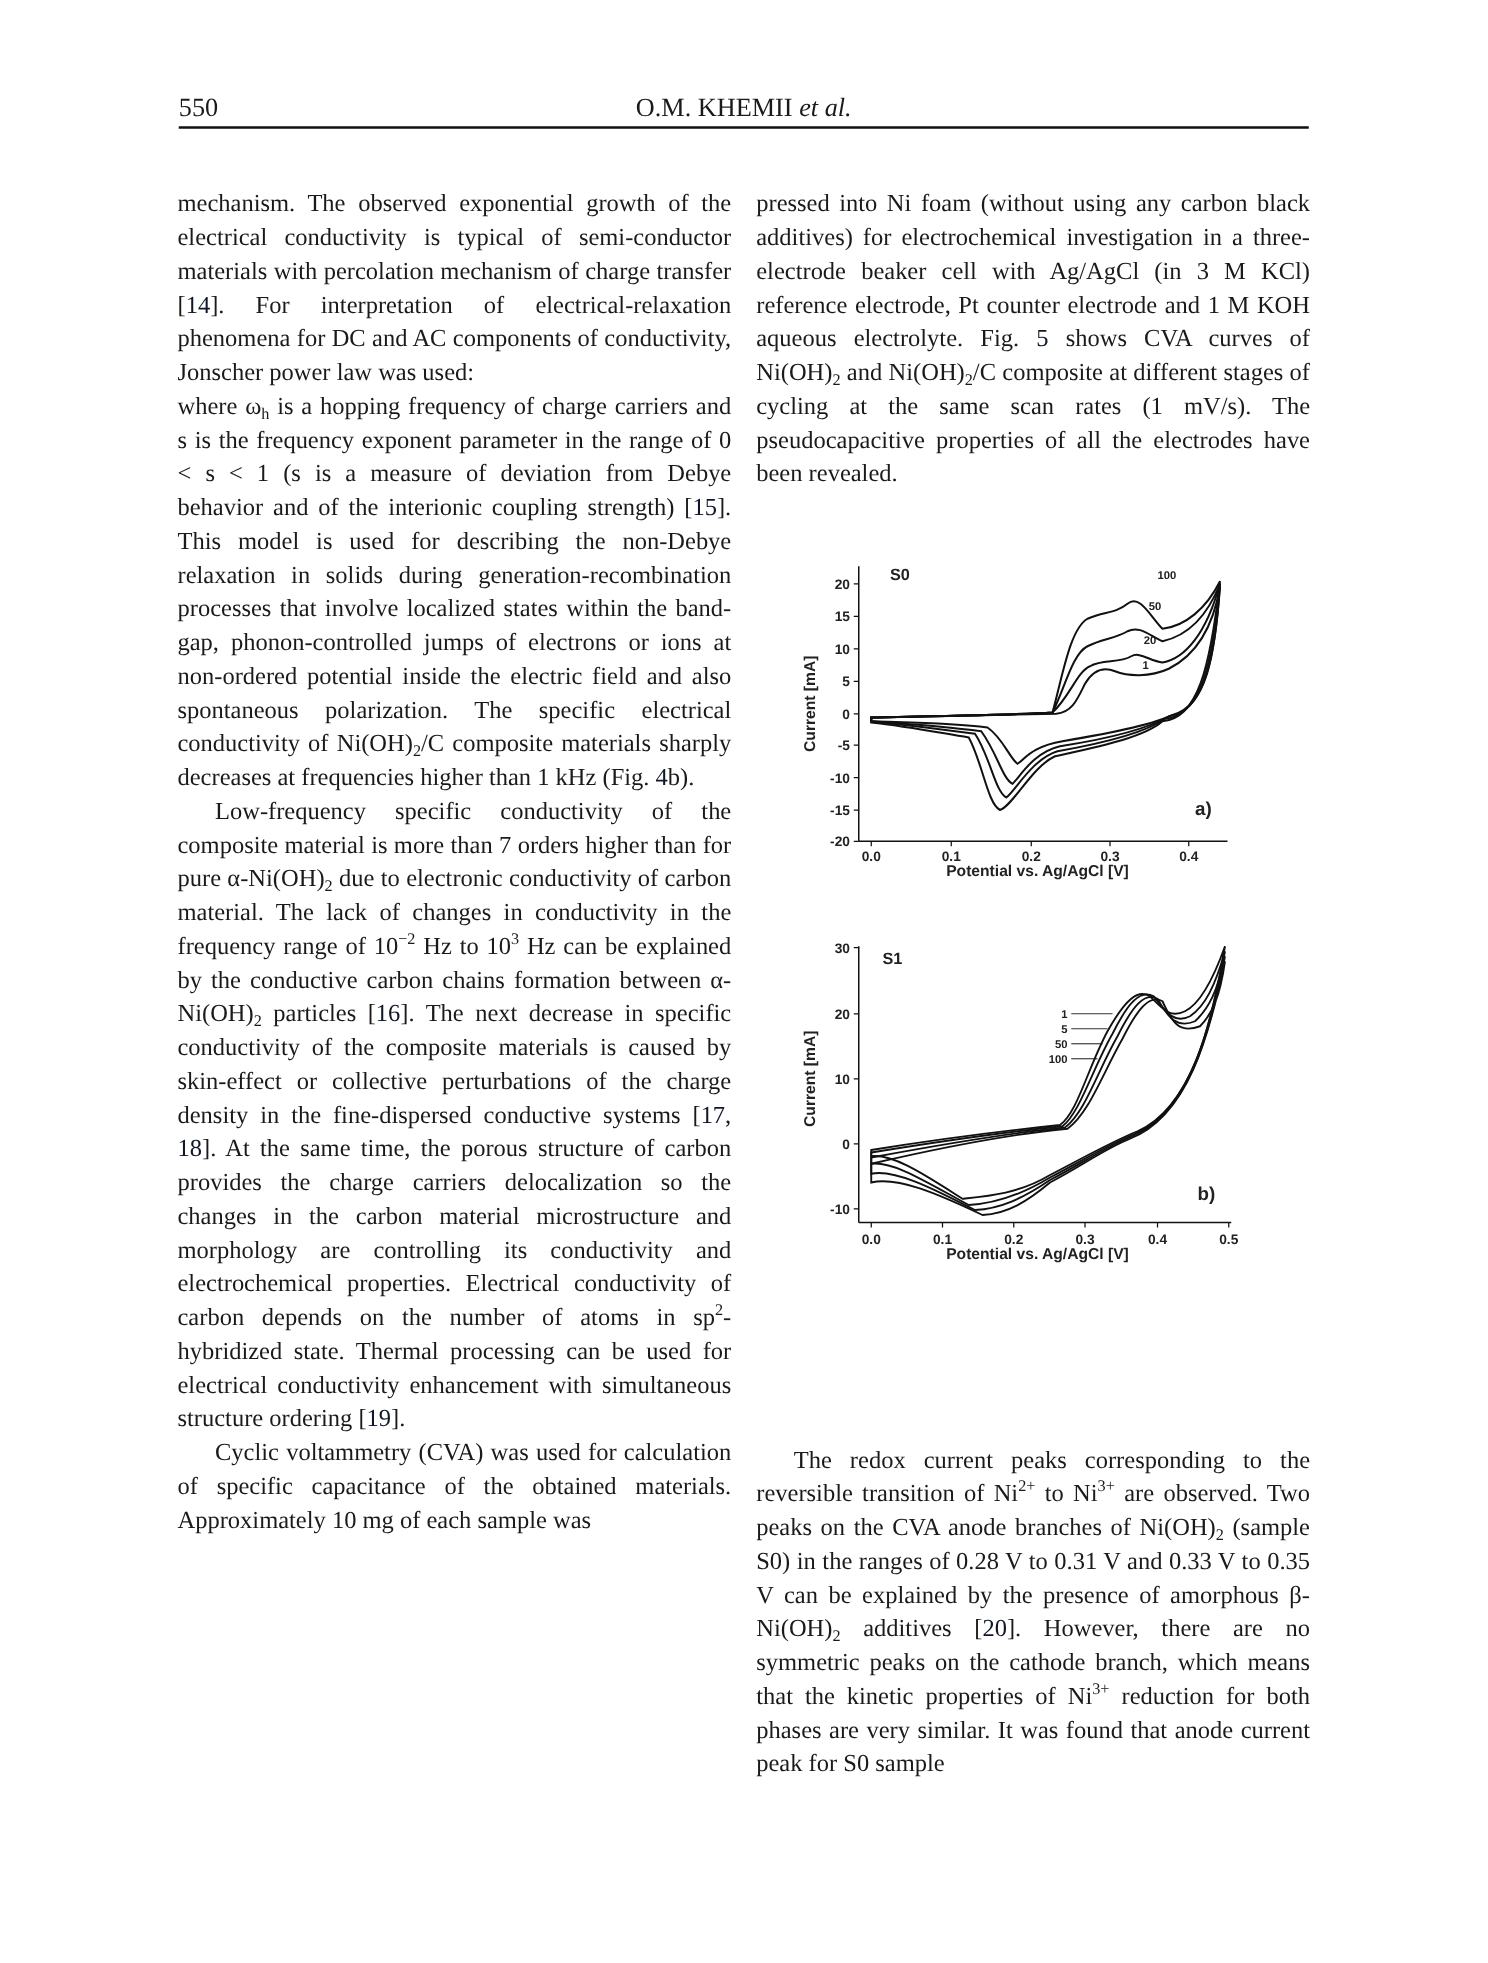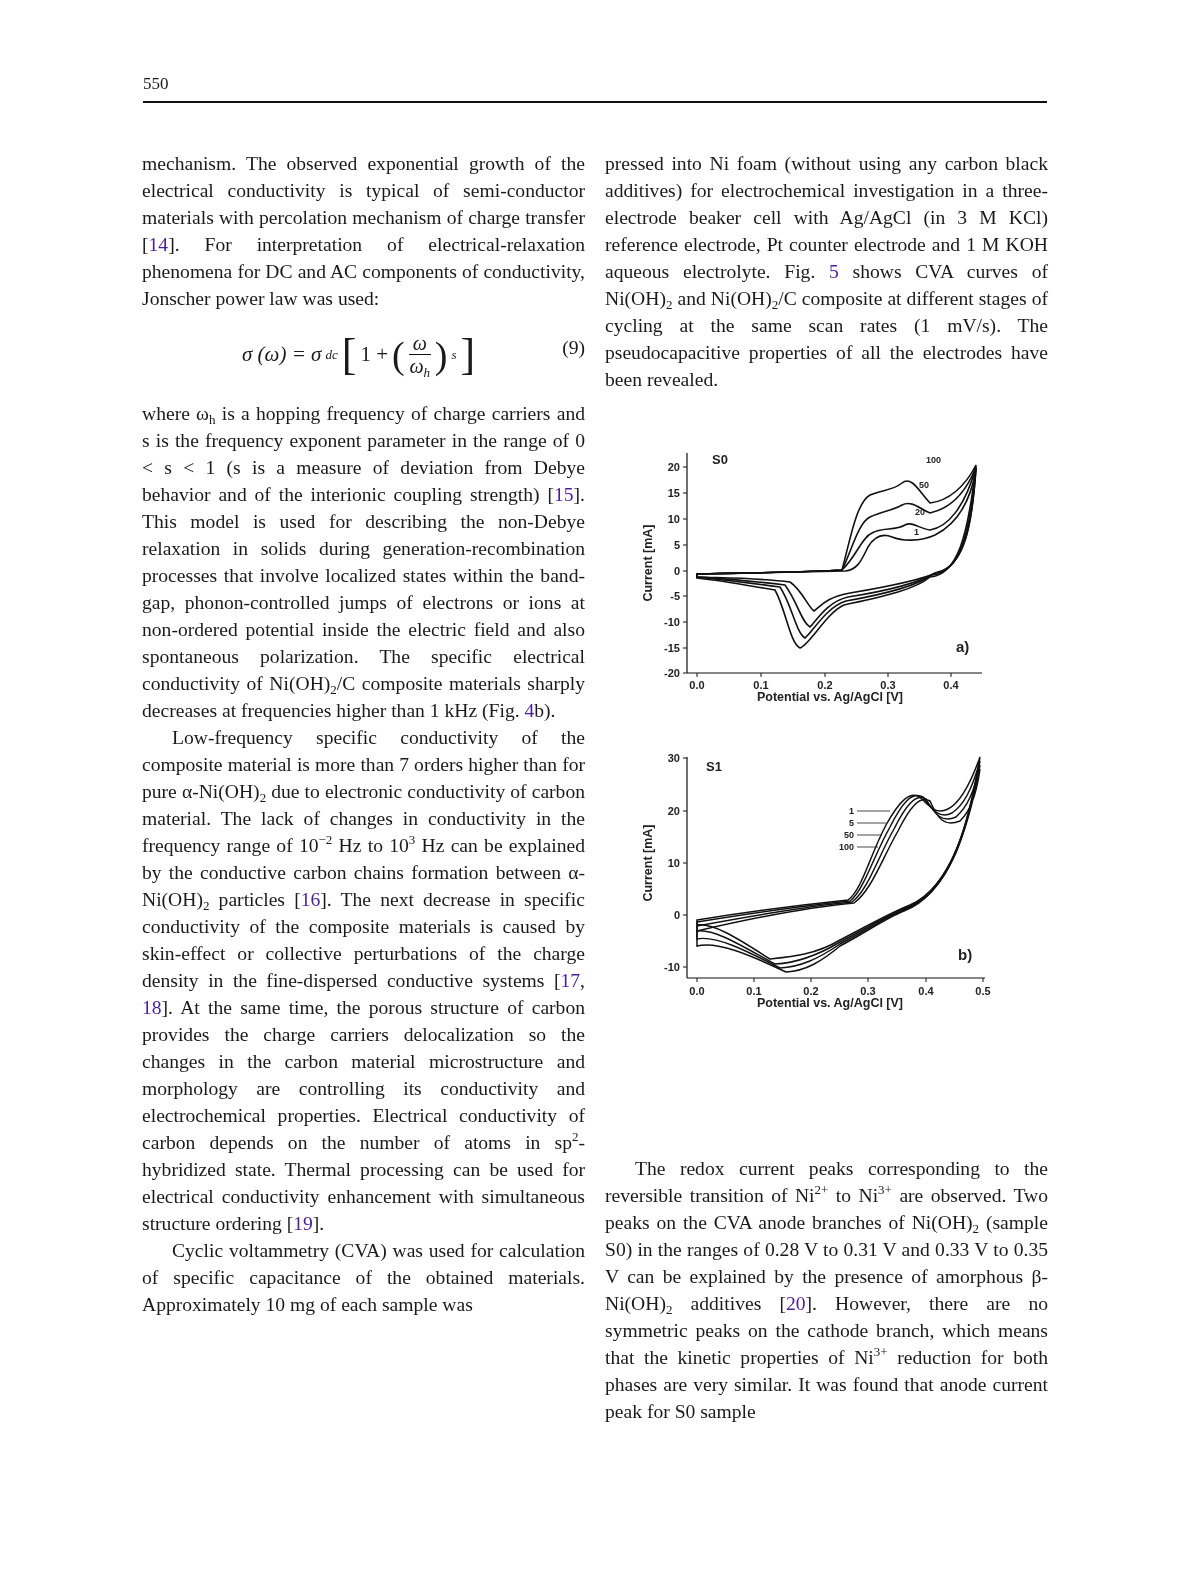--- a/index.html
+++ b/index.html
@@ -1,28 +1,28 @@
 <!DOCTYPE html>
 <html><head>
 <meta charset="utf-8">
 <style>
   html, body { margin: 0; padding: 0; background: #ffffff; }
   body { width: 1190px; height: 1570px; position: relative; font-family: "Liberation Serif", "DejaVu Serif", serif; color: #1a1a1a; overflow: hidden; }
-  .header { position: absolute; left: 143px; top: 72px; width: 904px; height: 26px; font-size: 17px; }
+  .header { position: absolute; left: 143px; top: 72px; width: 904px; height: 26px; font-size: 21px; }
   .header .page-no { position: absolute; left: 0; top: 2px; }
   .header .running-title { position: absolute; left: 0; right: 0; top: 2px; text-align: center; }
   .header .running-title .sc { font-variant: small-caps; }
   .header .rule { position: absolute; left: 0; right: 0; top: 29px; height: 2px; background: #111; }
 
   .col { position: absolute; top: 150px; width: 443px; font-size: 19.6px; line-height: 27px; text-align: justify; }
   .col.left { left: 142px; }
   .col.right { left: 605px; }
   .col p { margin: 0; }
   .indent { text-indent: 30px; }
-  .ref { color: #4c1d95; }
+  .ref { color: #0f172a; }
   sub, sup { font-size: 13px; line-height: 0; }
   sub { vertical-align: -4px; }
   sup { vertical-align: 8px; }
 
   .equation { height: 80px; position: relative; margin: 4px 0 4px 0; font-style: italic; }
   .equation .eq-body { position: absolute; left: 100px; top: 16px; font-size: 21px; display: flex; align-items: center; gap: 4px; }
   .equation .eq-num { position: absolute; right: 0; top: 18px; font-style: normal; }
   .bracket { font-size: 44px; font-style: normal; font-weight: 200; line-height: 40px; }
   .paren { font-size: 38px; font-style: normal; line-height: 40px; }
   .frac { display: inline-flex; flex-direction: column; align-items: center; font-size: 20px; line-height: 22px; }
@@ -35,43 +35,27 @@
 
   .caption { position: absolute; left: 605px; top: 1053px; width: 443px; font-size: 17.5px; line-height: 24px; text-align: justify; }
   .caption .cap-first { display: block; }
   .caption .cap-rest { display: block; padding-left: 62px; }
 </style>
 </head>
 <body>
 
 <div class="header">
   <span class="page-no">550</span>
+  <span class="running-title"><span>O.M. K</span><span class="sc">HEMII</span><i> et al.</i></span>
   <div class="rule"></div>
 </div>
 
 <div class="col left">
   <p><span>mechanism. The observed exponential growth of the electrical conductivity is typical of semi-conductor materials with percolation mechanism of charge transfer </span>[<a class="ref">14</a>]<span>. For interpretation of electrical-relaxation phenomena for DC and AC components of conductivity, Jonscher power law was used:</span></p>
 
-  <div class="equation">
-    <div class="eq-body">
-      <span>σ (ω) = σ</span>
-        <sub>dc</sub>
-      <span class="bracket">[</span>
-      <span style="font-style:normal">1 +</span>
-      <span class="paren">(</span>
-      <span class="frac">
-        <span class="num">ω</span>
-        <span class="den"><span>ω</span><sub>h</sub></span>
-      </span>
-      <span class="paren">)</span>
-        <sup style="vertical-align:22px">s</sup>
-      <span class="bracket">]</span>
-    </div>
-    <span class="eq-num">(9)</span>
-  </div>
 
   <p><span>where ω</span><sub>h</sub><span> is a hopping frequency of charge carriers and s is the frequency exponent parameter in the range of 0 &lt; s &lt; 1 (s is a measure of deviation from Debye behavior and of the interionic coupling strength) </span>[<a class="ref">15</a>]<span>. This model is used for describing the non-Debye relaxation in solids during generation-recombination processes that involve localized states within the band-gap, phonon-controlled jumps of electrons or ions at non-ordered potential inside the electric field and also spontaneous polarization. The specific electrical conductivity of Ni(OH)</span><sub>2</sub><span>/C composite materials sharply decreases at frequencies higher than 1 kHz (Fig. </span><a class="ref">4</a><span>b).</span></p>
 
   <p class="indent"><span>Low-frequency specific conductivity of the composite material is more than 7 orders higher than for pure α-Ni(OH)</span><sub>2</sub><span> due to electronic conductivity of carbon material. The lack of changes in conductivity in the frequency range of 10</span><sup>−2</sup><span> Hz to 10</span><sup>3</sup><span> Hz can be explained by the conductive carbon chains formation between α-Ni(OH)</span><sub>2</sub><span> particles [</span><a class="ref">16</a><span>]. The next decrease in specific conductivity of the composite materials is caused by skin-effect or collective perturbations of the charge density in the fine-dispersed conductive systems [</span><a class="ref">17</a><span>, </span><a class="ref">18</a><span>]. At the same time, the porous structure of carbon provides the charge carriers delocalization so the changes in the carbon material microstructure and morphology are controlling its conductivity and electrochemical properties. Electrical conductivity of carbon depends on the number of atoms in sp</span><sup>2</sup><span>-hybridized state. Thermal processing can be used for electrical conductivity enhancement with simultaneous structure ordering [</span><a class="ref">19</a><span>].</span></p>
 
   <p class="indent">Cyclic voltammetry (CVA) was used for calculation of specific capacitance of the obtained materials. Approximately 10 mg of each sample was</p>
 </div>
 
 <div class="col right">
   <p><span>pressed into Ni foam (without using any carbon black additives) for electrochemical investigation in a three-electrode beaker cell with Ag/AgCl (in 3 M KCl) reference electrode, Pt counter electrode and 1 M KOH aqueous electrolyte. Fig. </span><a class="ref">5</a><span> shows CVA curves of Ni(OH)</span><sub>2</sub><span> and Ni(OH)</span><sub>2</sub><span>/C composite at different stages of cycling at the same scan rates (1 mV/s). The pseudocapacitive properties of all the electrodes have been revealed.</span></p>

